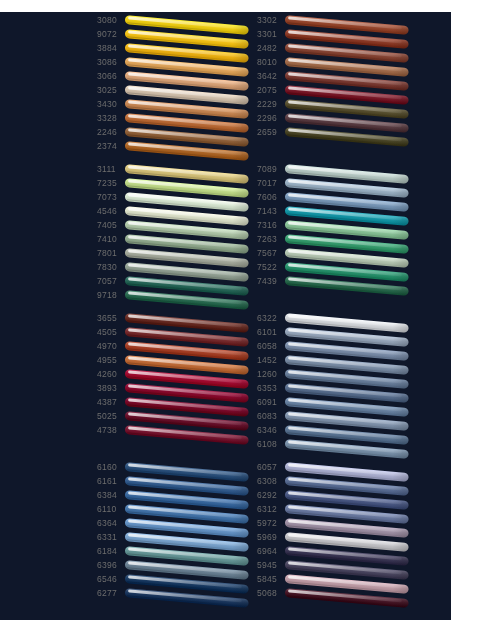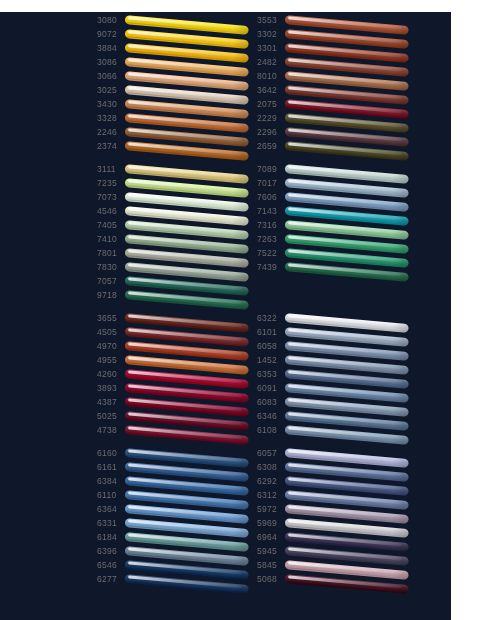--- a/index.html
+++ b/index.html
@@ -228,31 +228,20 @@
                 <div class="shade" style="background: linear-gradient(rgb(210, 140, 78) 0%, rgb(176, 106, 44) 42%, rgb(146, 76, 14) 100%);"></div>
                 <div class="gloss"></div>
                 <div class="tipshade"></div>
                 <div class="underline"></div>
               </div>
             </div>
           </div>
         </div>
         <div class="col">
           <div class="row">
-            <div class="code">3553</div>
-            <div class="swatch-wrap">
-              <div class="bar" title="3553">
-                <div class="shade" style="background: linear-gradient(rgb(203, 121, 94) 0%, rgb(169, 87, 60) 42%, rgb(139, 57, 30) 100%);"></div>
-                <div class="gloss"></div>
-                <div class="tipshade"></div>
-                <div class="underline"></div>
-              </div>
-            </div>
-          </div>
-          <div class="row">
             <div class="code">3302</div>
             <div class="swatch-wrap">
               <div class="bar" title="3302">
                 <div class="shade" style="background: linear-gradient(rgb(188, 110, 85) 0%, rgb(154, 76, 51) 42%, rgb(124, 46, 21) 100%);"></div>
                 <div class="gloss"></div>
                 <div class="tipshade"></div>
                 <div class="underline"></div>
               </div>
             </div>
           </div>
@@ -520,20 +509,31 @@
             <div class="swatch-wrap">
               <div class="bar" title="7263">
                 <div class="shade" style="background: linear-gradient(rgb(94, 193, 148) 0%, rgb(60, 159, 114) 42%, rgb(30, 129, 84) 100%);"></div>
                 <div class="gloss"></div>
                 <div class="tipshade"></div>
                 <div class="underline"></div>
               </div>
             </div>
           </div>
           <div class="row">
+            <div class="code">7567</div>
+            <div class="swatch-wrap">
+              <div class="bar" title="7567">
+                <div class="shade" style="background: linear-gradient(rgb(218, 235, 215) 0%, rgb(184, 201, 181) 42%, rgb(154, 171, 151) 100%);"></div>
+                <div class="gloss"></div>
+                <div class="tipshade"></div>
+                <div class="underline"></div>
+              </div>
+            </div>
+          </div>
+          <div class="row">
             <div class="code">7522</div>
             <div class="swatch-wrap">
               <div class="bar" title="7522">
                 <div class="shade" style="background: linear-gradient(rgb(80, 182, 146) 0%, rgb(46, 148, 112) 42%, rgb(16, 118, 82) 100%);"></div>
                 <div class="gloss"></div>
                 <div class="tipshade"></div>
                 <div class="underline"></div>
               </div>
             </div>
           </div>
@@ -684,20 +684,31 @@
                 <div class="tipshade"></div>
                 <div class="underline"></div>
               </div>
             </div>
           </div>
           <div class="row">
             <div class="code">1452</div>
             <div class="swatch-wrap">
               <div class="bar" title="1452">
                 <div class="shade" style="background: linear-gradient(rgb(161, 179, 203) 0%, rgb(127, 145, 169) 42%, rgb(97, 115, 139) 100%);"></div>
+                <div class="gloss"></div>
+                <div class="tipshade"></div>
+                <div class="underline"></div>
+              </div>
+            </div>
+          </div>
+          <div class="row">
+            <div class="code">1260</div>
+            <div class="swatch-wrap">
+              <div class="bar" title="1260">
+                <div class="shade" style="background: linear-gradient(rgb(143, 164, 192) 0%, rgb(109, 130, 158) 42%, rgb(79, 100, 128) 100%);"></div>
                 <div class="gloss"></div>
                 <div class="tipshade"></div>
                 <div class="underline"></div>
               </div>
             </div>
           </div>
           <div class="row">
             <div class="code">6353</div>
             <div class="swatch-wrap">
               <div class="bar" title="6353">

